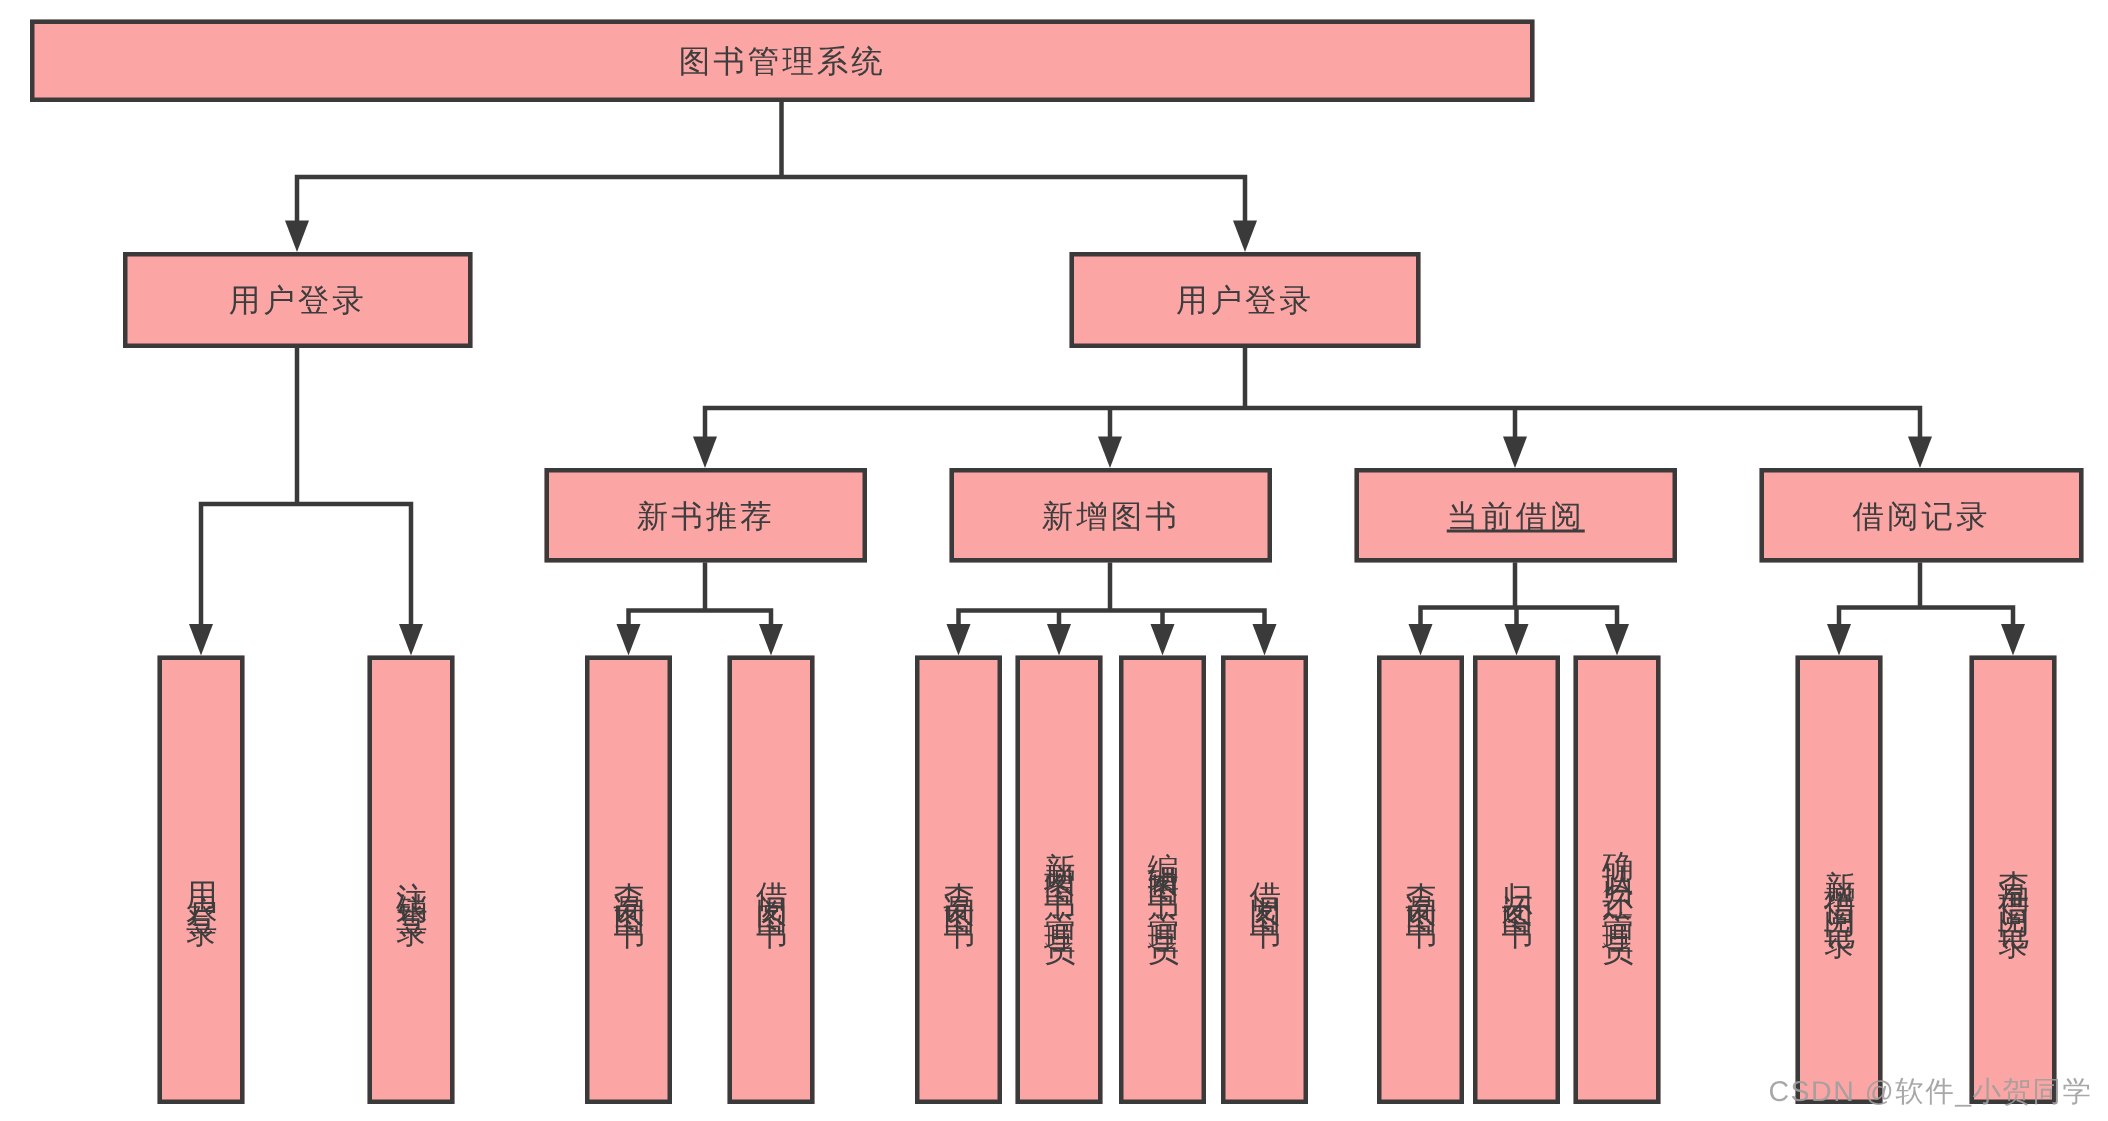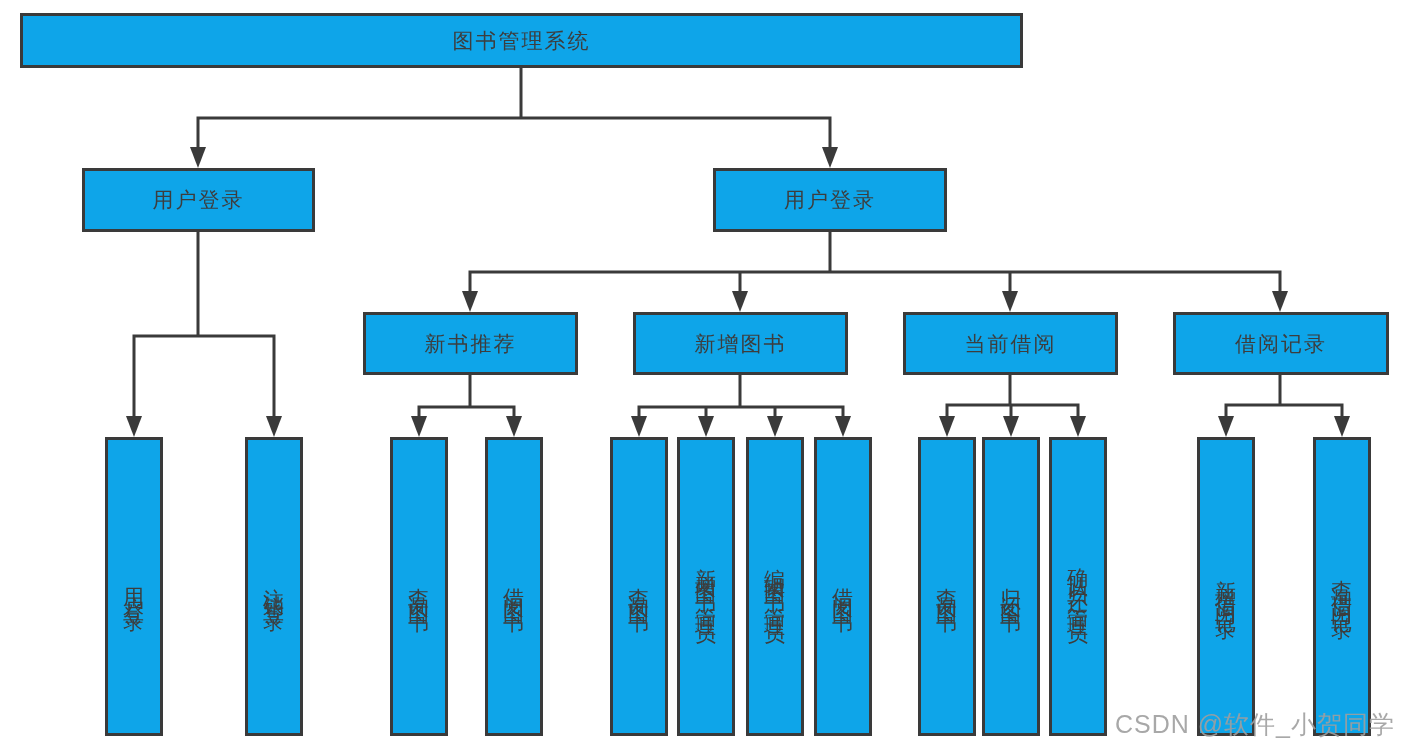--- a/index.html
+++ b/index.html
@@ -14,21 +14,21 @@
   .connectors {
     position: absolute;
     left: 0; top: 0;
     width: 1405px; height: 747px;
     pointer-events: none;
   }
   .box {
     position: absolute;
     box-sizing: border-box;
     border: 3px solid #3a3a3a;
-    background: #0ea5e9;
+    background: #fca5a5;
     display: flex;
     align-items: center;
     justify-content: center;
     color: #3d3d3d;
   }
   .box.h span {
     font-size: 21px;
     letter-spacing: 2px;
     white-space: nowrap;
   }
@@ -37,21 +37,21 @@
     text-orientation: mixed;
     font-size: 21px;
     letter-spacing: 8px;
     line-height: 1;
     white-space: nowrap;
   }
   .watermark {
     position: absolute;
     right: 10px;
     bottom: 6px;
-    font-size: 25px;
+    font-size: 19px;
     color: rgba(158, 158, 158, 0.9);
     letter-spacing: 1px;
     z-index: 5;
     white-space: nowrap;
   }
 </style>
 </head>
 <body>
 
 <div class="canvas">
@@ -105,21 +105,21 @@
   <div class="box h" style="left:713px; top:168px; width:234px; height:64px;">
     <span>用户登录</span>
   </div>
 
   <div class="box h" style="left:363px; top:312px; width:215px; height:63px;">
     <span>新书推荐</span>
   </div>
   <div class="box h" style="left:633px; top:312px; width:215px; height:63px;">
     <span>新增图书</span>
   </div>
-  <div class="box h" style="left:903px; top:312px; width:215px; height:63px;">
+  <div class="box h" style="left:903px; top:312px; width:215px; height:63px;text-decoration:underline;">
     <span>当前借阅</span>
   </div>
   <div class="box h" style="left:1173px; top:312px; width:216px; height:63px;">
     <span>借阅记录</span>
   </div>
 
   <div class="box v" style="left:105px; top:437px; width:58px; height:299px;">
     <span>用户登录</span>
   </div>
   <div class="box v" style="left:245px; top:437px; width:58px; height:299px;">

